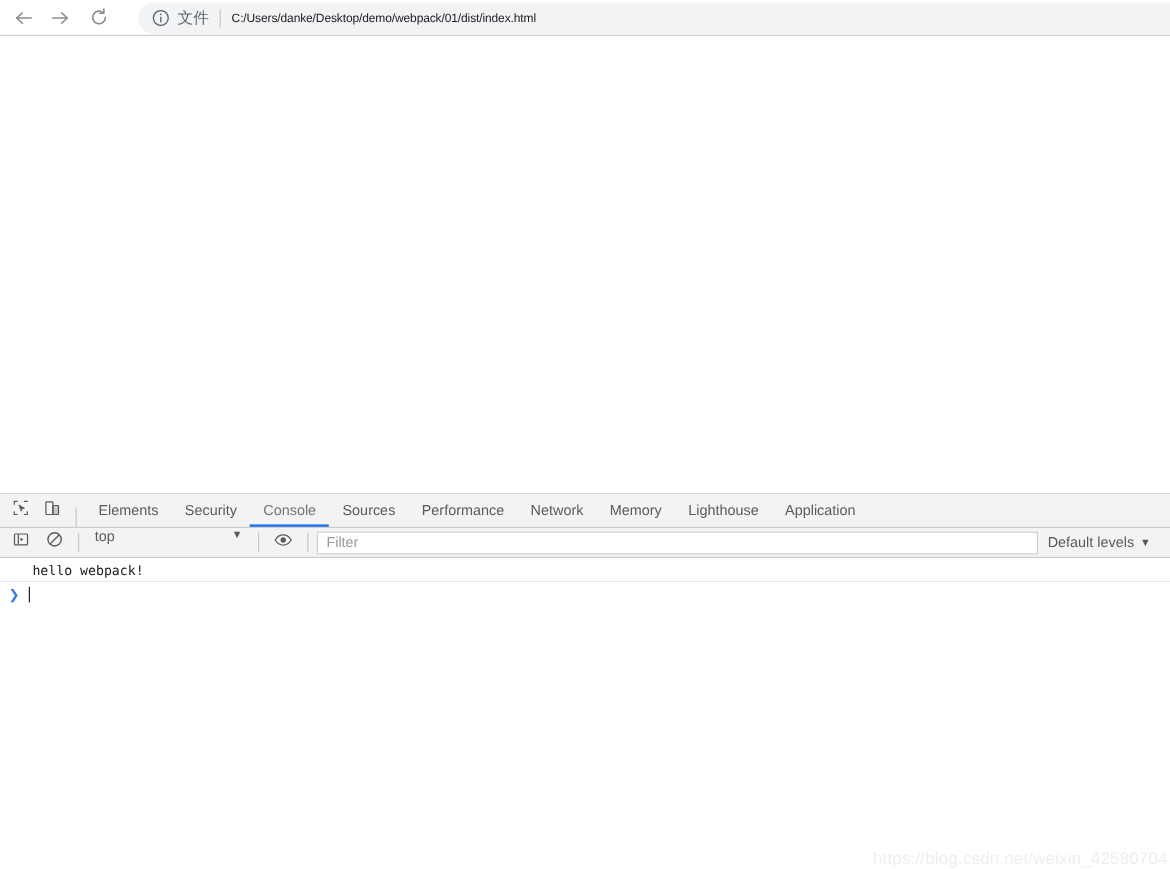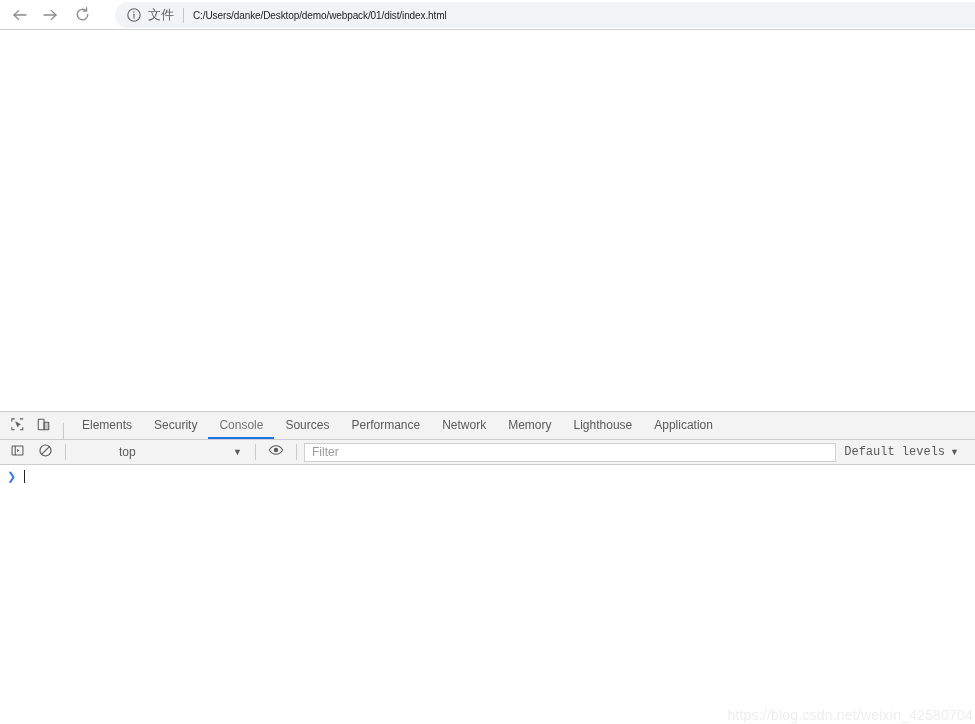--- a/index.html
+++ b/index.html
@@ -152,25 +152,23 @@
     background: #f3f3f3;
     border-bottom: 1px solid #cdcdcd;
     display: flex;
     align-items: center;
     box-sizing: border-box;
   }
   #console-sidebar-button { margin-left: 4px; }
   #clear-console-button { margin-left: 2px; }
   #context-selector {
     display: flex;
-    align-items: center;
     width: 135px;
     flex: none;
     height: 24px;
-    margin-left: 40px;
   }
   #context-selector-label {
     font-size: 12px;
     color: #5a5a5a;
     margin-left: 6px;
     flex: 1;
     font-family: "Liberation Sans", sans-serif;
   }
   .caret {
     font-size: 9px;
@@ -195,21 +193,21 @@
   #log-level-selector {
     display: flex;
     align-items: center;
     flex: none;
     margin-right: 10px;
   }
   #log-level-label {
     font-size: 12px;
     color: #5a5a5a;
     margin-right: 5px;
-    font-family: Liberation Mono, monospace;
+    font-family: Liberation Sans, sans-serif;
   }
 
   
   #console-body {
     position: absolute;
     left: 0;
     top: 54px;
     right: 0;
     bottom: 0;
     background: #ffffff;
@@ -392,20 +390,23 @@
     <input id="filter-input" type="text" placeholder="Filter" style="">
 
     <div id="log-level-selector">
       <span id="log-level-label">Default levels</span>
       <span class="caret">▼</span>
     </div>
   </div>
 
   <div id="console-body">
 
+    <div class="console-message">
+      <span class="console-message-text">hello webpack!</span>
+    </div>
 
     <div id="console-prompt-row">
       <span id="prompt-arrow-icon">❯</span>
       <span id="console-prompt-input"></span>
     </div>
   </div>
 </div>
 
 <div id="watermark">https://blog.csdn.net/weixin_42580704</div>
 

